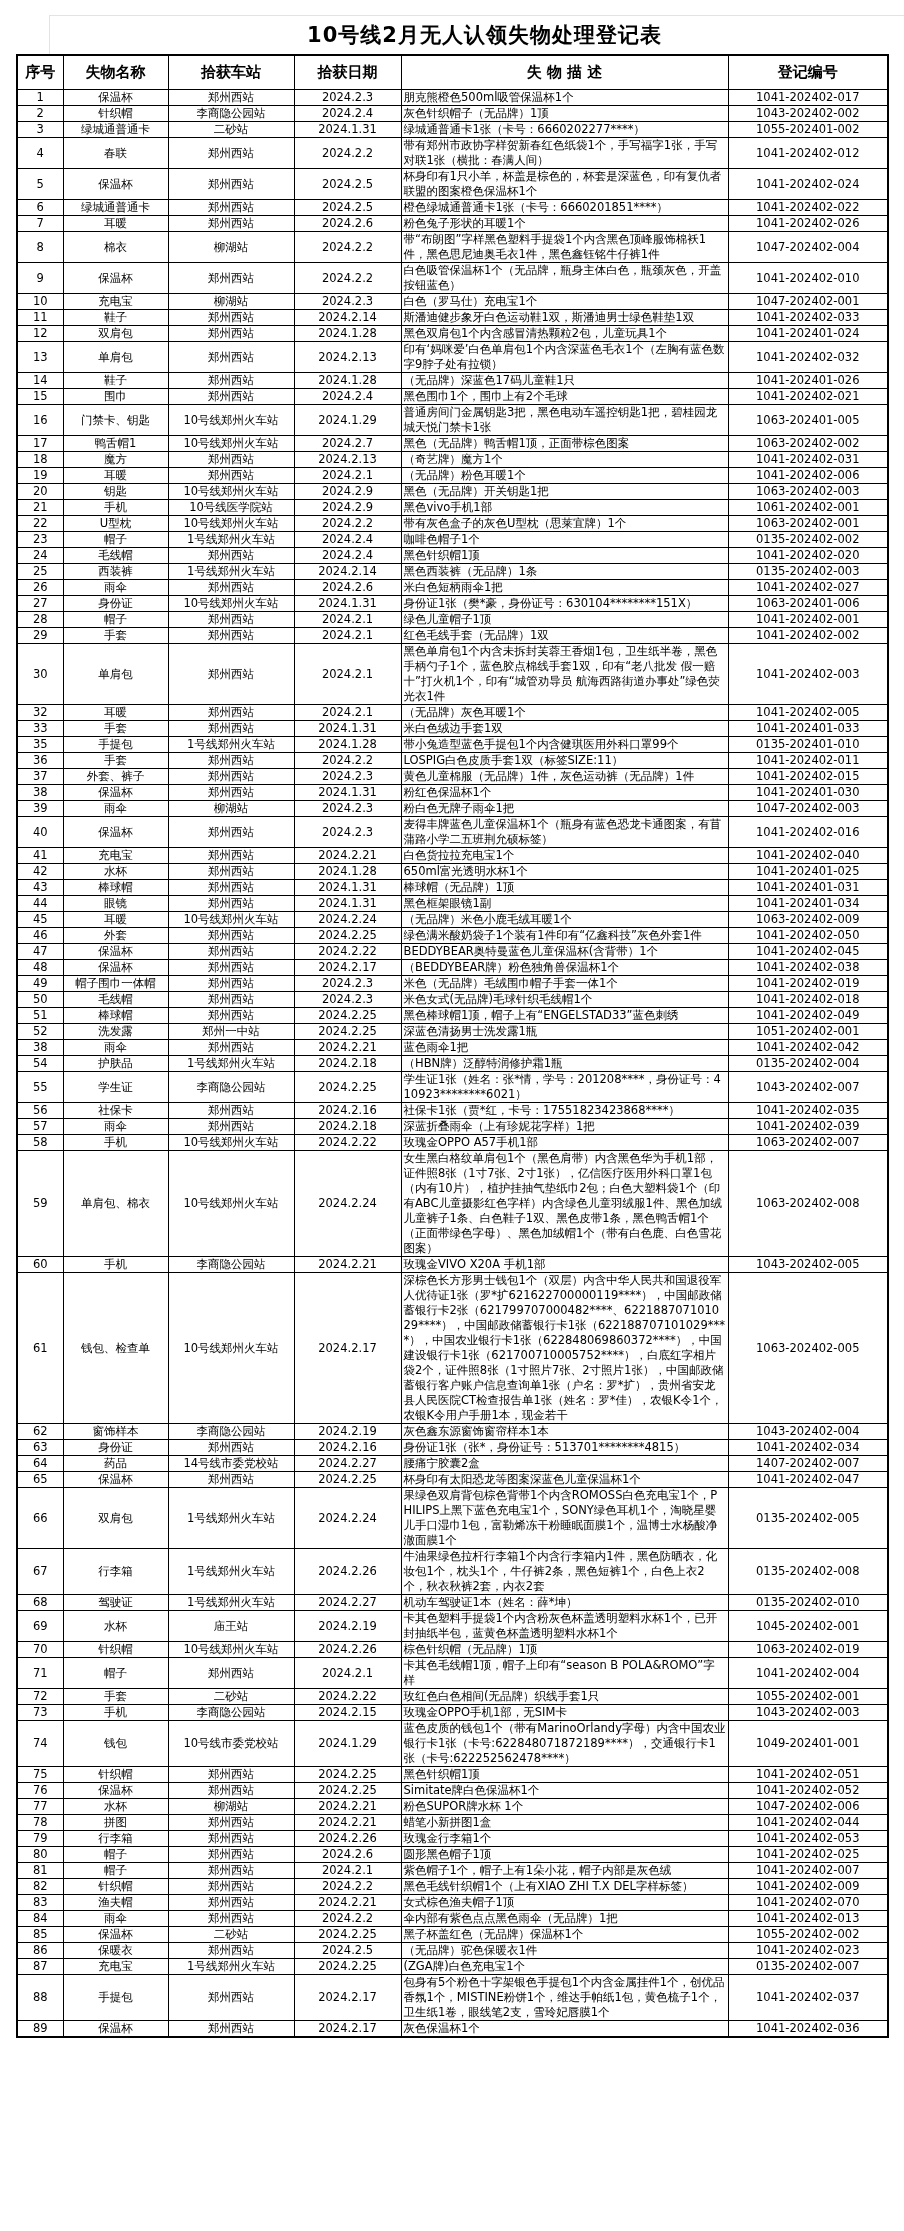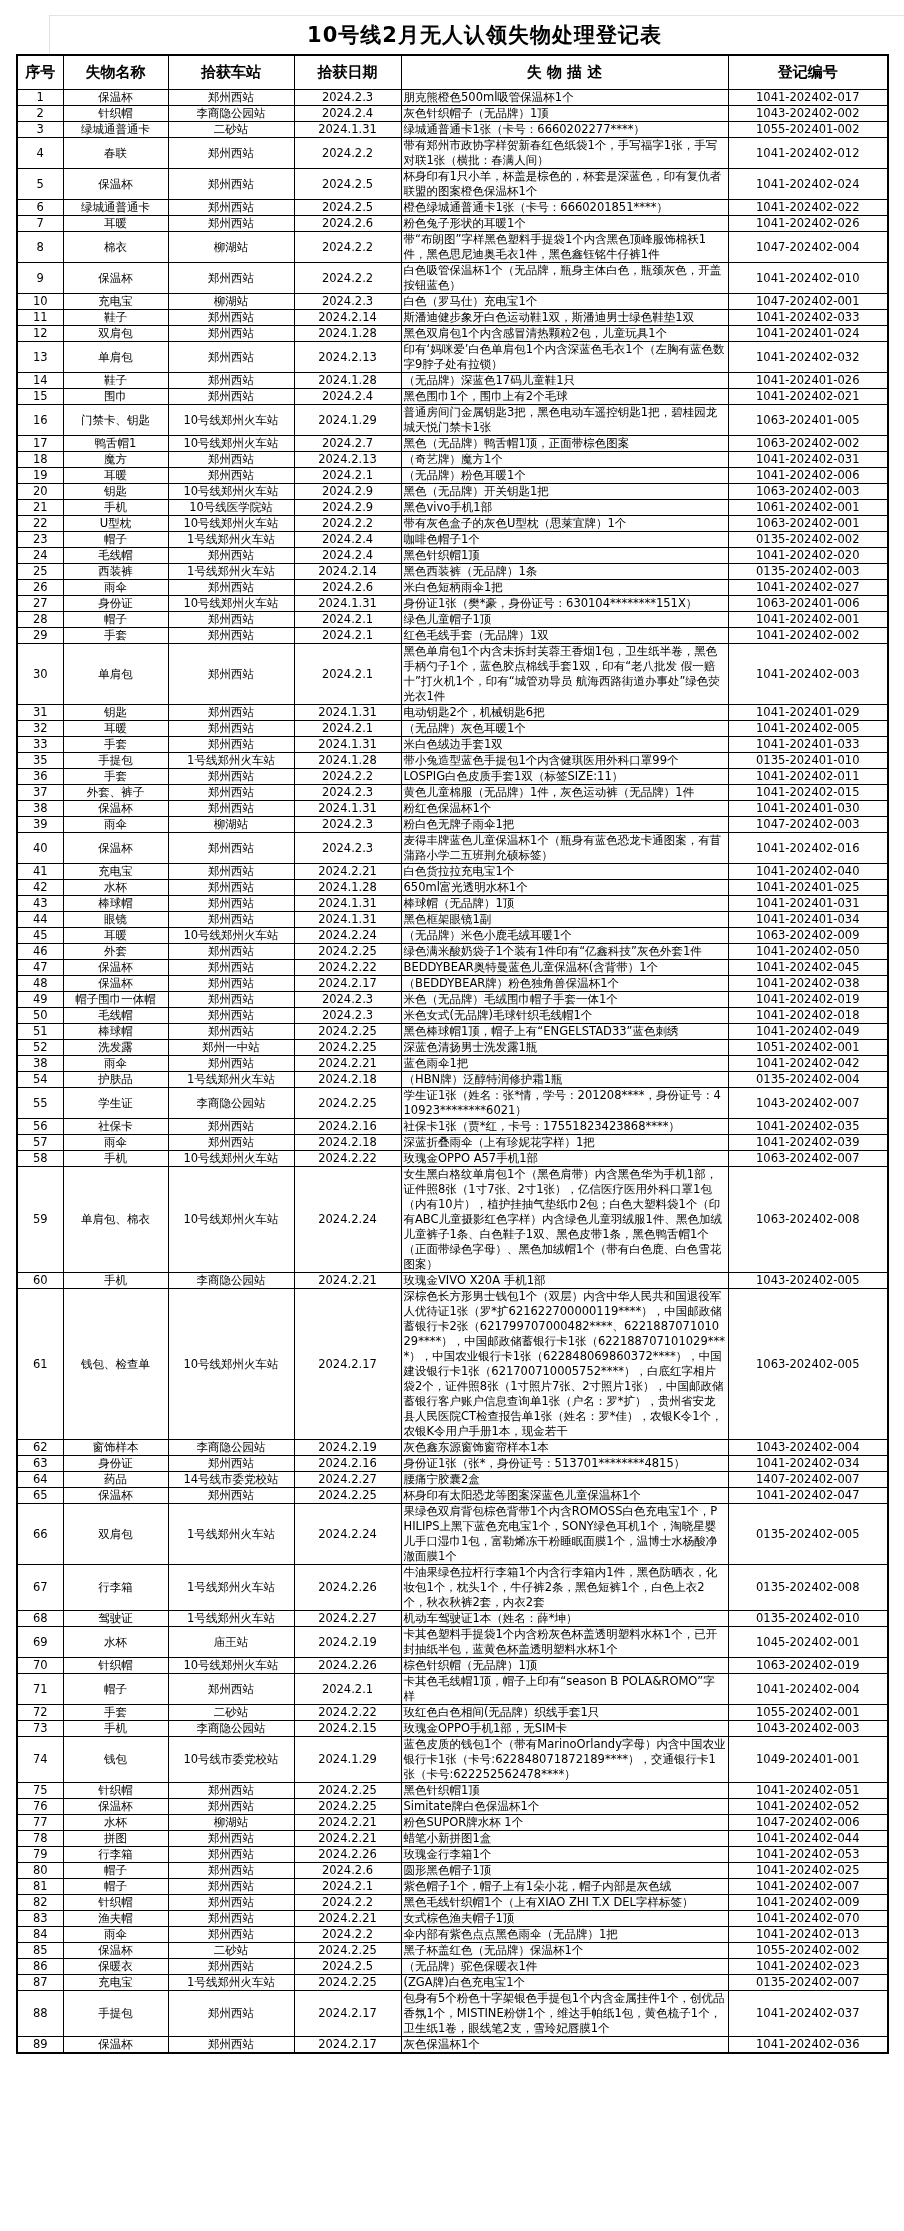--- a/index.html
+++ b/index.html
@@ -298,28 +298,20 @@
         </tr>
         <tr>
           <td>30</td>
           <td>单肩包</td>
           <td>郑州西站</td>
           <td>2024.2.1</td>
           <td class="desc">黑色单肩包1个内含未拆封芙蓉王香烟1包，卫生纸半卷，黑色手柄勺子1个，蓝色胶点棉线手套1双，印有“老八批发 假一赔十”打火机1个，印有“城管劝导员 航海西路街道办事处”绿色荧光衣1件</td>
           <td>1041-202402-003</td>
         </tr>
         <tr>
-          <td>31</td>
-          <td>钥匙</td>
-          <td>郑州西站</td>
-          <td>2024.1.31</td>
-          <td class="desc">电动钥匙2个，机械钥匙6把</td>
-          <td>1041-202401-029</td>
-        </tr>
-        <tr>
           <td>32</td>
           <td>耳暖</td>
           <td>郑州西站</td>
           <td>2024.2.1</td>
           <td class="desc">（无品牌）灰色耳暖1个</td>
           <td>1041-202402-005</td>
         </tr>
         <tr>
           <td>33</td>
           <td>手套</td>

